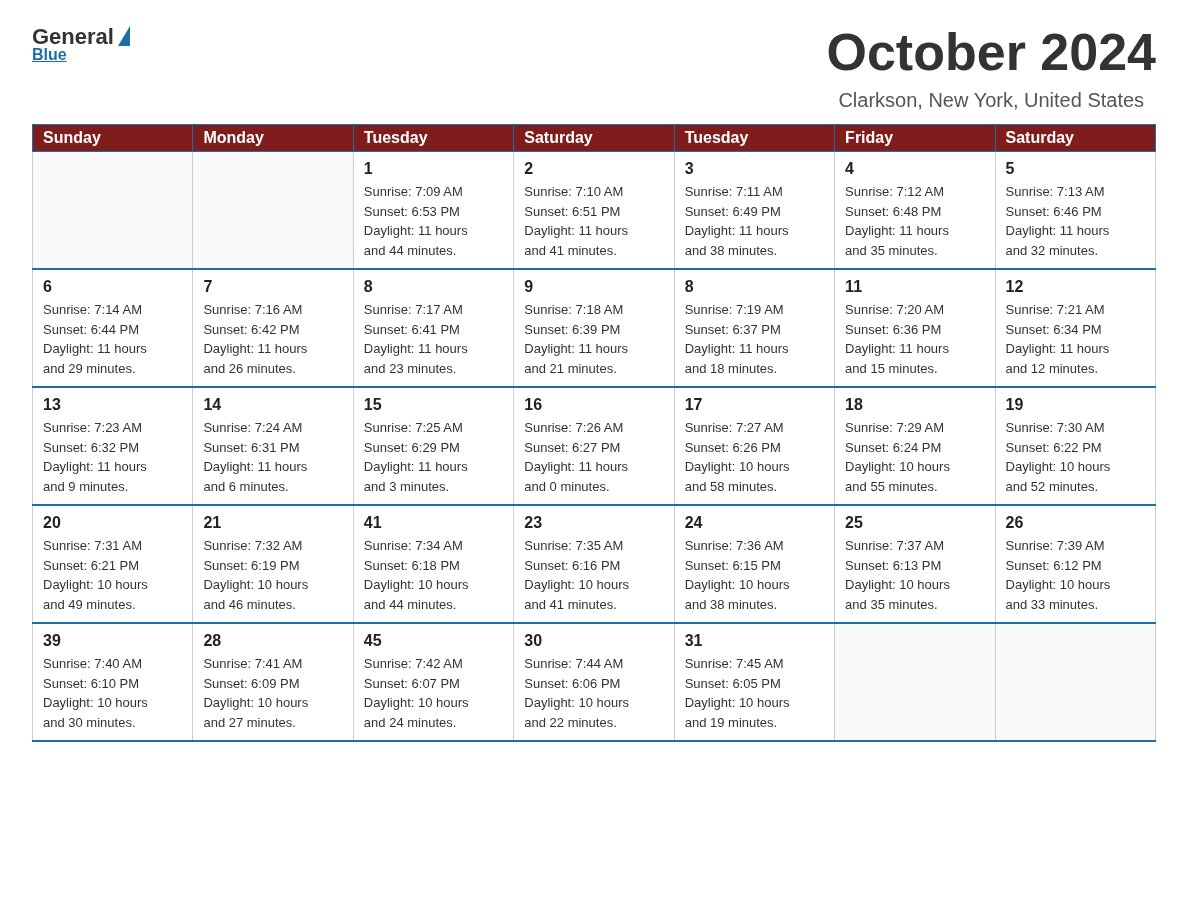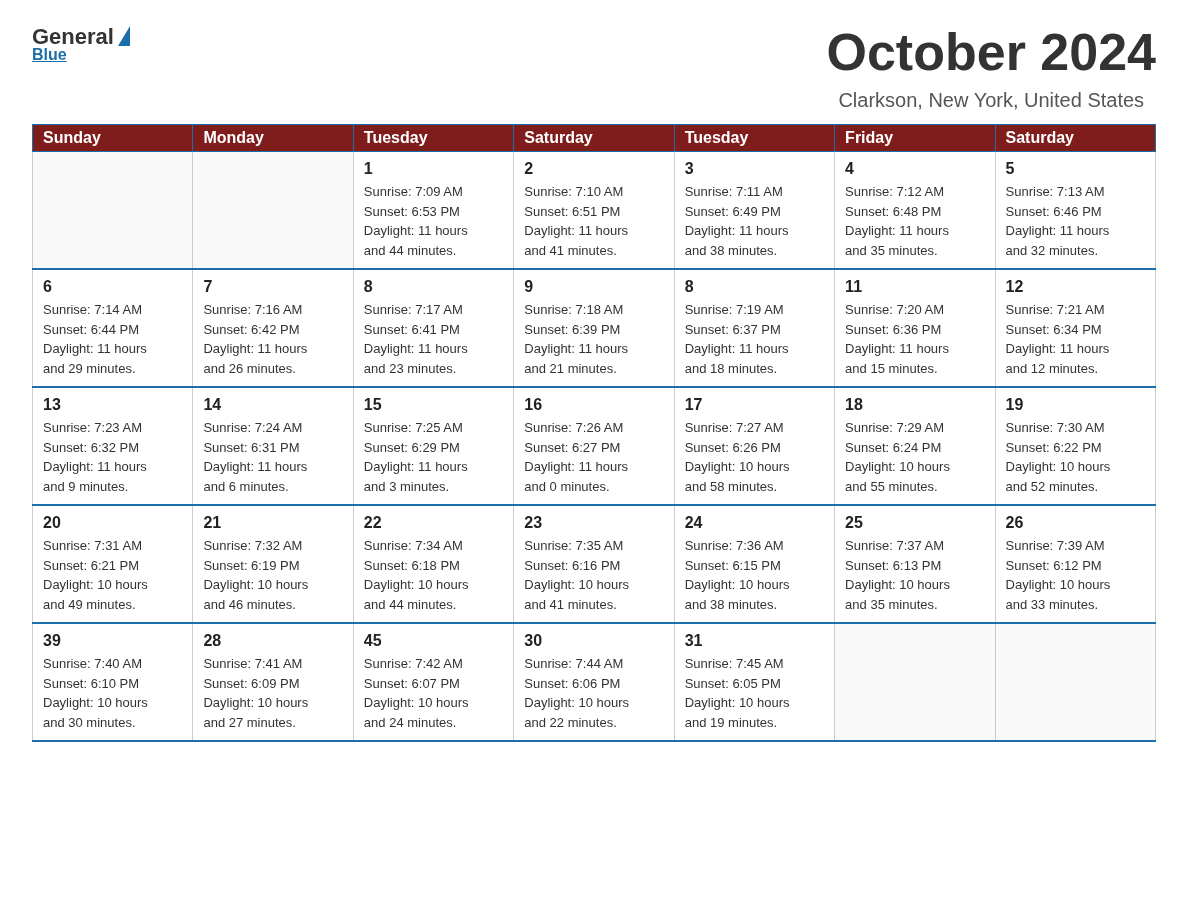--- a/index.html
+++ b/index.html
@@ -217,21 +217,21 @@
       <tr>
         <td>
           <div class="day-num">20</div>
           <div class="day-info">Sunrise: 7:31 AM<br>Sunset: 6:21 PM<br>Daylight: 10 hours<br>and 49 minutes.</div>
         </td>
         <td>
           <div class="day-num">21</div>
           <div class="day-info">Sunrise: 7:32 AM<br>Sunset: 6:19 PM<br>Daylight: 10 hours<br>and 46 minutes.</div>
         </td>
         <td>
-          <div class="day-num">22</div>
+          <div class="day-num">41</div>
           <div class="day-info">Sunrise: 7:34 AM<br>Sunset: 6:18 PM<br>Daylight: 10 hours<br>and 44 minutes.</div>
         </td>
         <td>
           <div class="day-num">23</div>
           <div class="day-info">Sunrise: 7:35 AM<br>Sunset: 6:16 PM<br>Daylight: 10 hours<br>and 41 minutes.</div>
         </td>
         <td>
           <div class="day-num">24</div>
           <div class="day-info">Sunrise: 7:36 AM<br>Sunset: 6:15 PM<br>Daylight: 10 hours<br>and 38 minutes.</div>
         </td>

